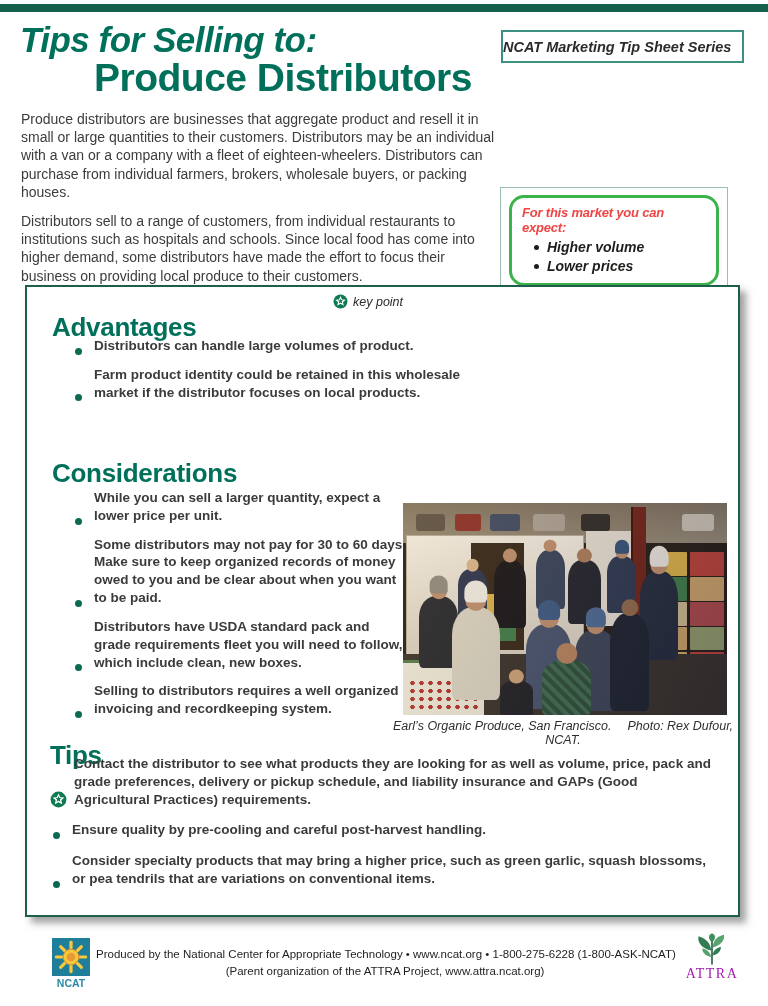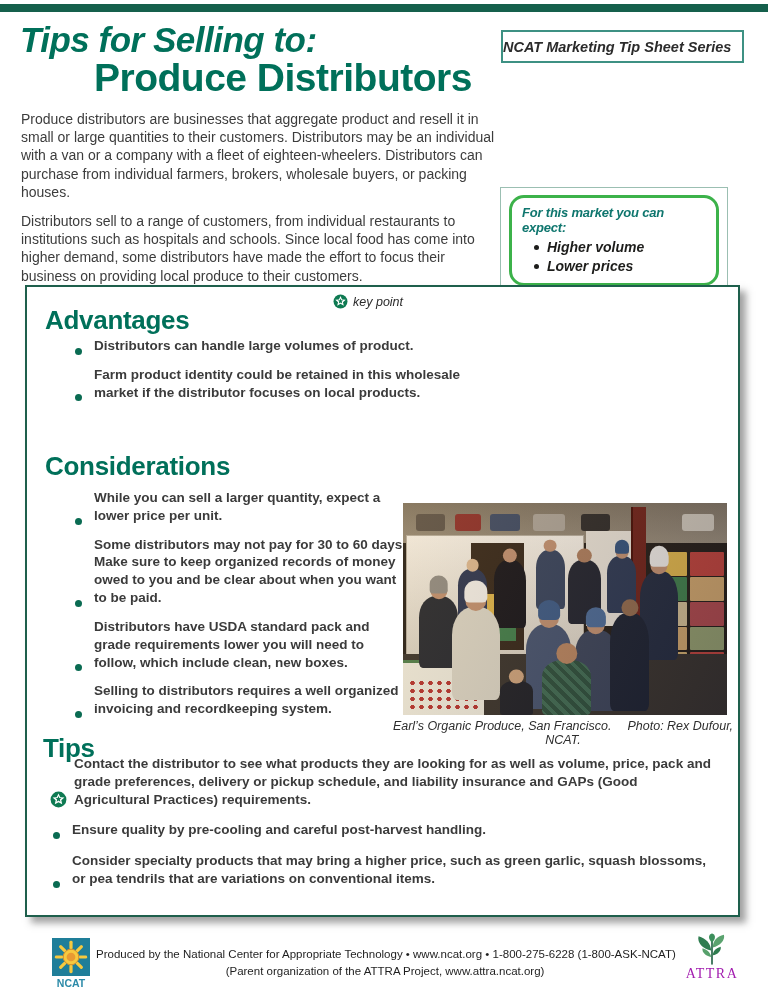--- a/index.html
+++ b/index.html
@@ -15,21 +15,21 @@
           border:2px solid var(--teal_border,#3D9183);display:flex;align-items:center;justify-content:flex-start;
           font-style:italic;font-weight:700;font-size:14.5px;color:#2b2b2b;background:#fff;}
 
   .intro{position:absolute;left:21px;top:110px;width:478px;font-size:14px;line-height:1.3;color:#3c3c3c;}
   .intro p{margin:0 0 11px 0;}
 
   
   .expect-panel{position:absolute;left:500px;top:187px;width:228px;height:281px;box-sizing:border-box;
           border:1px solid #9bbfb2;background:#fff;padding:7px 6px 5px 6px;}
   .expect-box{border:3px solid var(--bright_green,#3CB24A);border-radius:15px;padding:7px 6px 9px 10px;margin:0 2px;}
-  .expect-heading{font-style:italic;font-weight:700;font-size:13px;letter-spacing:-0.2px;color:#0f766e;}
+  .expect-heading{font-style:italic;font-weight:700;font-size:13px;letter-spacing:-0.2px;color:#ef4444;}
   .expect-list{list-style:none;margin:4px 0 0 0;padding:0 0 0 12px;}
   .expect-list li{display:flex;align-items:flex-start;margin-top:3px;}
   .expect-list .dot-marker{width:5px;height:5px;border-radius:50%;background:#1d1d1b;margin:6px 8px 0 0;flex-shrink:0;}
   .expect-list .btxt{font-style:italic;font-weight:700;font-size:14px;color:#1d1d1b;}
 
   .equations{margin-top:4px;}
   .eq-row{display:flex;align-items:center;height:55px;padding-left:6px;}
   .eq-row.hl{border:3px solid var(--bright_green,#3CB24A);border-radius:15px;height:62px;margin:2px 1px 0 1px;
              box-sizing:border-box;padding-left:6px;}
   .carrots{width:112px;height:52px;flex-shrink:0;}
@@ -37,21 +37,21 @@
   .dollars{display:flex;gap:7px;}
   .dollar{font-family:"DejaVu Serif",serif;font-weight:700;font-size:26px;line-height:1;
           color:var(--dollar_green,#2E9C53);text-shadow:0 1px 0 #1c6e38;}
 
   
   .main-box{position:absolute;left:25px;top:285px;width:715px;height:632px;box-sizing:border-box;
           border:2px solid #1E5F4C;background:#fff;box-shadow:6px 6px 7px rgba(70,70,70,.5);}
   .keypoint{position:absolute;left:306px;top:7px;display:flex;align-items:center;gap:5px;
           font-style:italic;font-size:12.5px;color:#2b2b2b;}
   .keypoint svg{width:15px;height:15px;}
-  .sec-h{position:absolute;margin:8px;font-weight:700;font-size:26px;color:var(--heading_green,#00705A);letter-spacing:-0.3px;}
+  .sec-h{position:absolute;margin:15px;font-weight:700;font-size:26px;color:var(--heading_green,#00705A);letter-spacing:-0.3px;}
   #adv-h{left:10px;top:10px;}
   #con-h{left:10px;top:156px;}
   #tips-h{left:8px;top:438px;}
 
   ul.blist{list-style:none;margin:0;padding:0;position:absolute;}
   ul.blist li{display:flex;align-items:flex-end;margin-bottom:11px;}
   ul.blist .dot-marker{width:7px;height:7px;border-radius:50%;background:var(--bullet_green,#0A6B52);
           margin:5px 12px 0 0;flex-shrink:0;}
   ul.blist .star-marker{width:17px;height:17px;margin:0 7px 0 -3px;flex-shrink:0;}
   ul.blist .star-marker svg{width:17px;height:17px;display:block;}
@@ -232,21 +232,21 @@
         <li>
           <span class="marker dot-marker"></span>
           <span class="btxt">While you can sell a larger quantity, expect a lower price per unit.</span>
         </li>
         <li>
           <span class="marker dot-marker"></span>
           <span class="btxt">Some distributors may not pay for 30 to 60 days. Make sure to keep organized records of money owed to you and be clear about when you want to be paid.</span>
         </li>
         <li>
           <span class="marker dot-marker"></span>
-          <span class="btxt">Distributors have USDA standard pack and grade requirements lower you will need to follow, which include clean, new boxes.</span>
+          <span class="btxt">Distributors have USDA standard pack and grade requirements fleet you will need to follow, which include clean, new boxes.</span>
         </li>
         <li>
           <span class="marker dot-marker"></span>
           <span class="btxt">Selling to distributors requires a well organized invoicing and recordkeeping system.</span>
         </li>
       </ul>
 
     <figure class="photo" style="margin:0">
       <div class="ph photo-lot">
         <div class="photo-car" style="left:4%;width:9%;background:#5a5248"></div>

